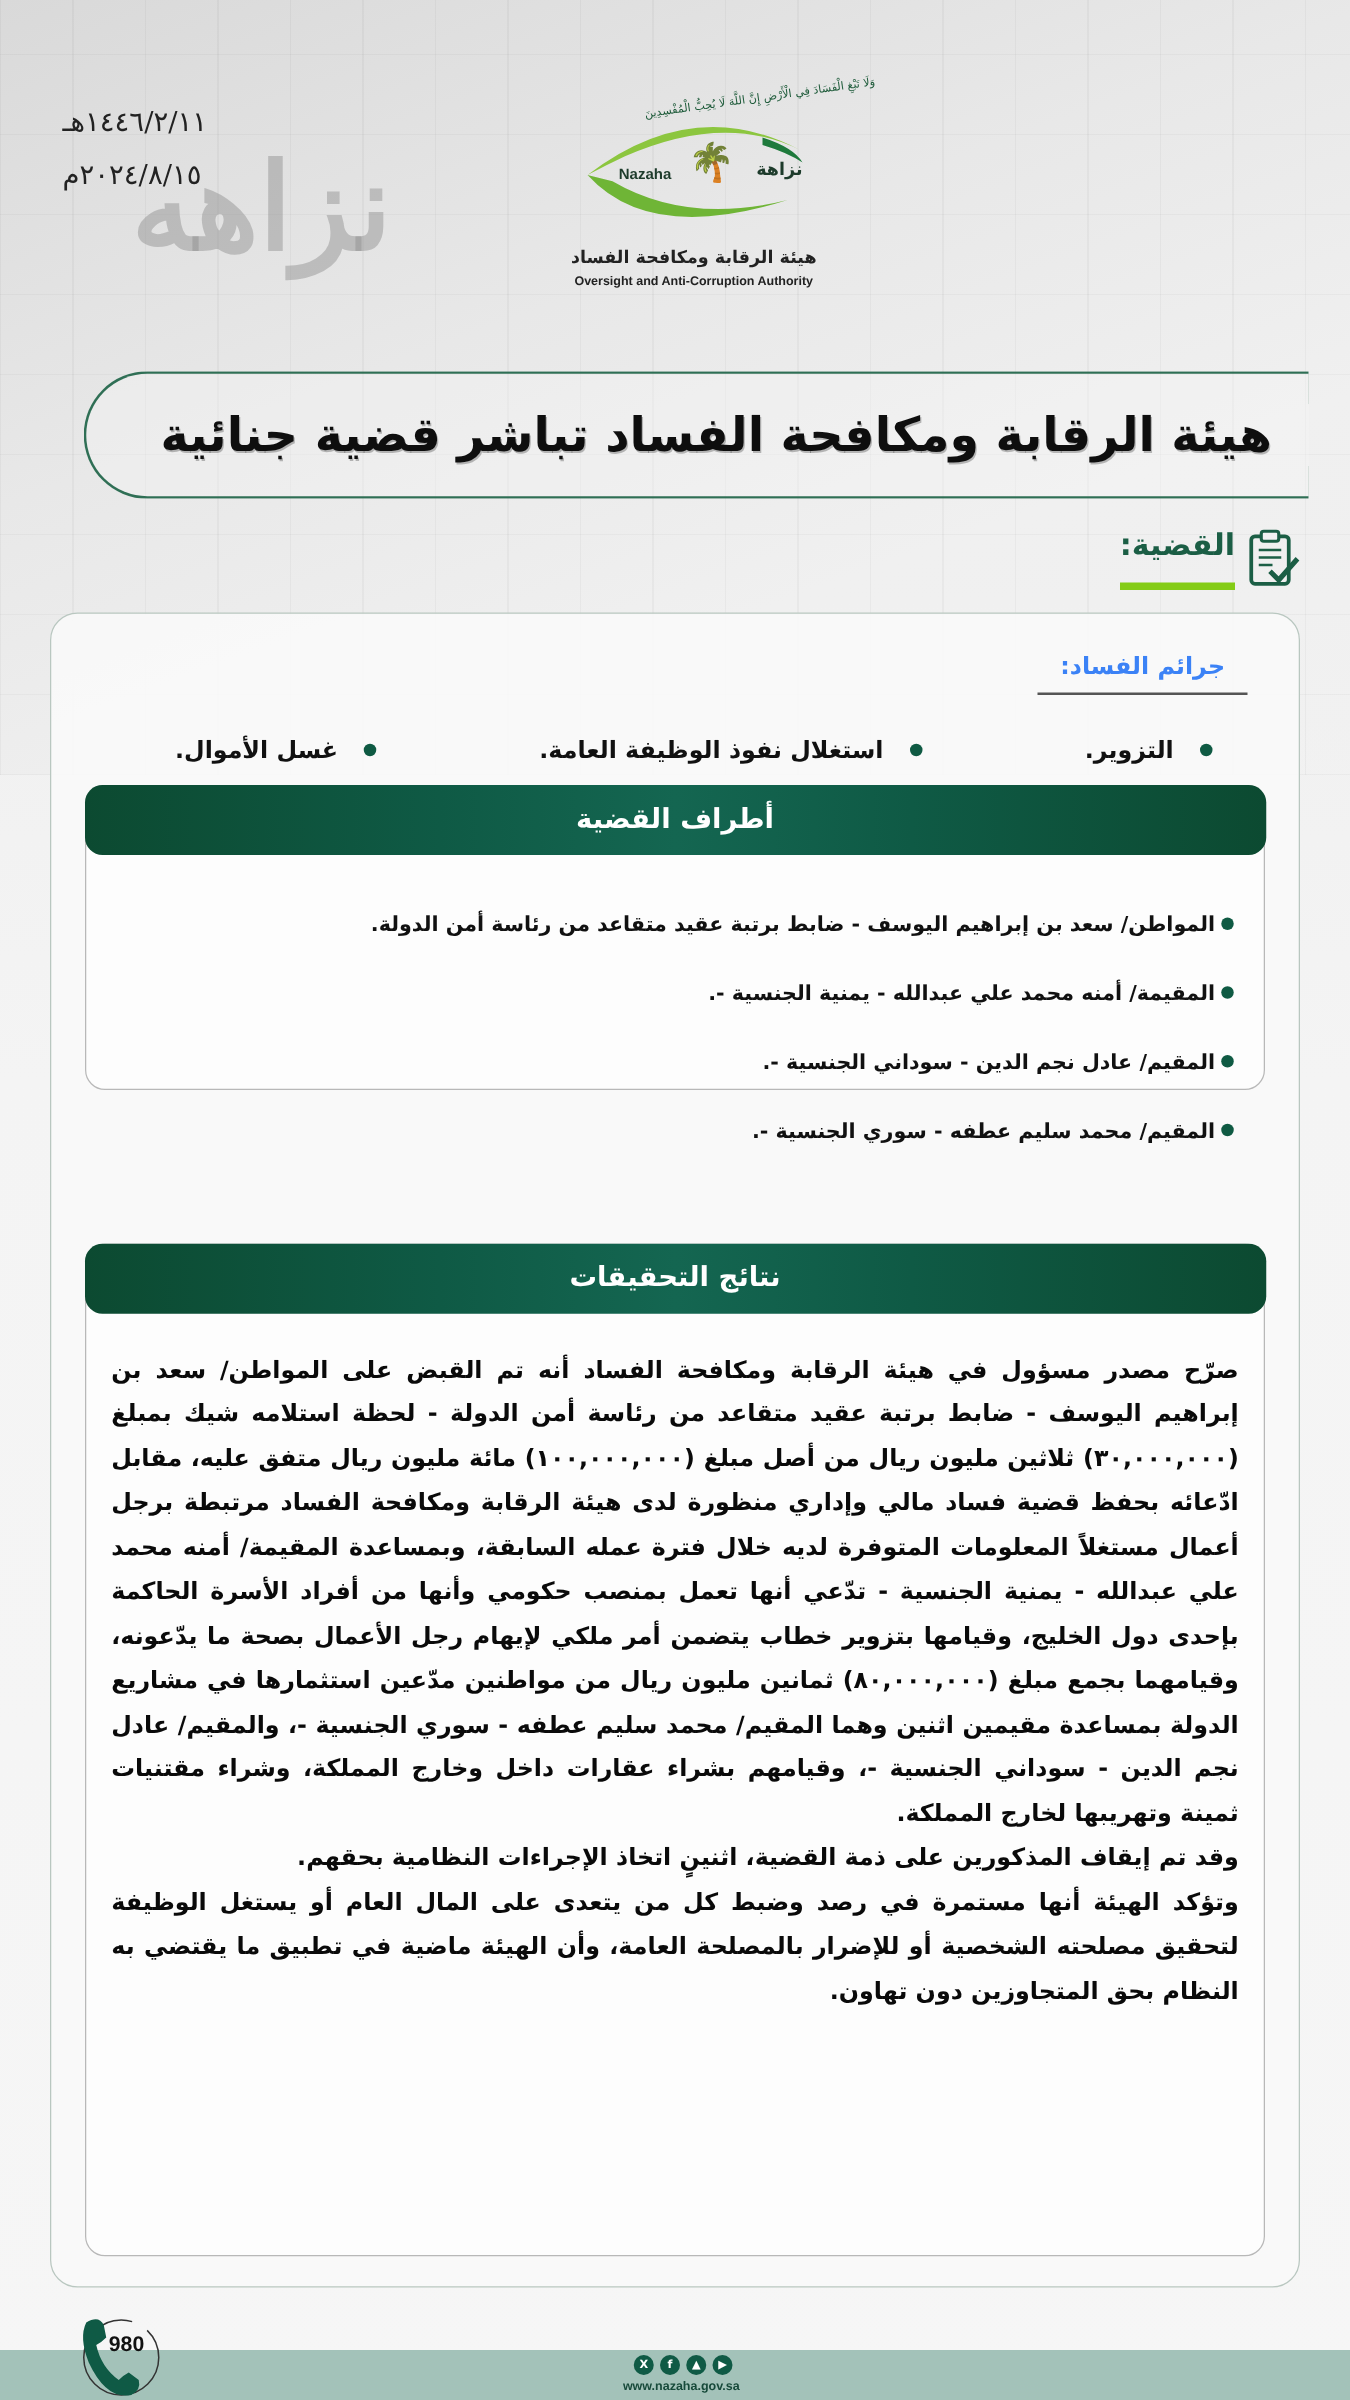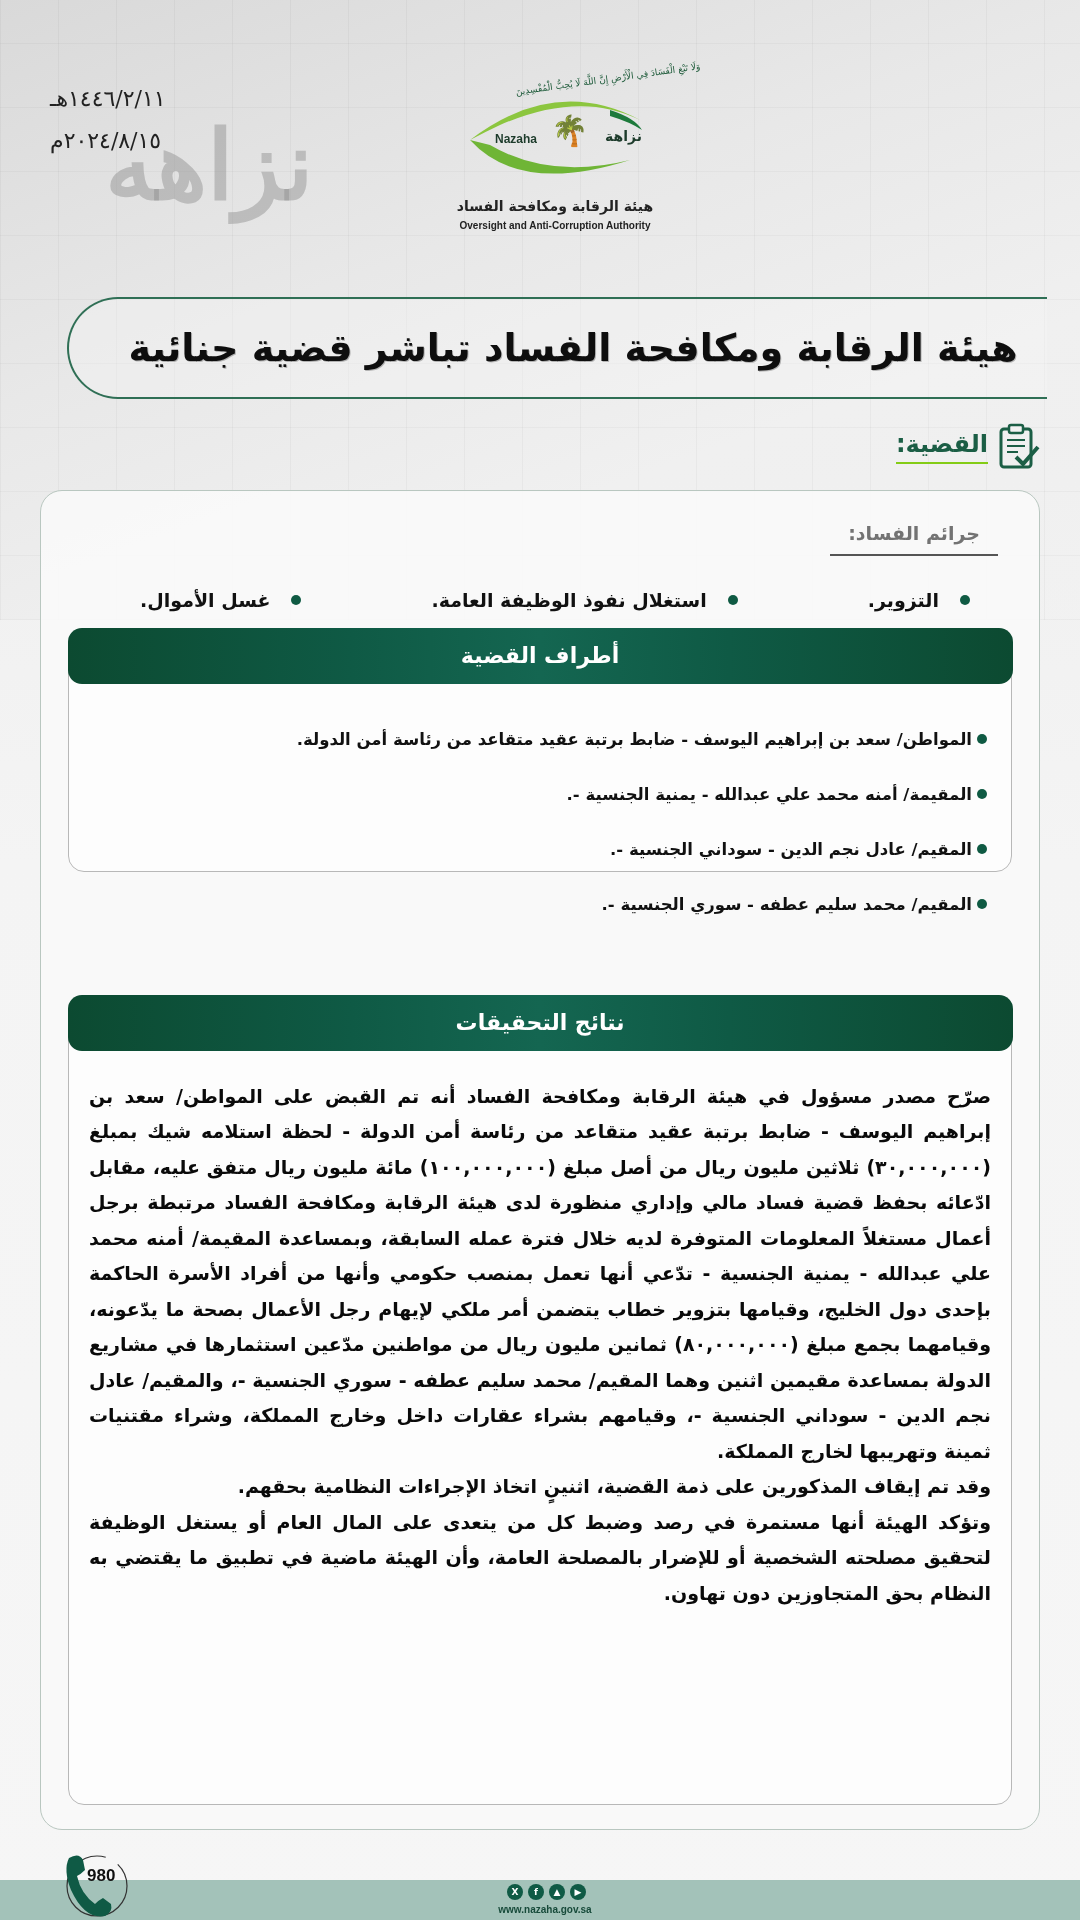--- a/index.html
+++ b/index.html
@@ -55,32 +55,32 @@
     text-shadow: 1px 1px 0 rgba(0,0,0,0.25);
     margin-left: 30px;
   }
   
   .case-label {
     position: absolute; right: 40px; top: 422px; height: 50px;
     display: flex; align-items: center; gap: 10px;
   }
   .case-label .txt {
     font-size: 24px; font-weight: bold; color: #1b5e45;
-    border-bottom: 2px solid #84cc16; padding-bottom: 4px;
+    border-bottom: 6px solid #84cc16; padding-bottom: 16px;
   }
   .case-icon { width: 42px; height: 48px; }
   
   .outer-card {
     position: absolute; left: 40px; top: 490px; width: 1000px; height: 1340px;
     border: 1.5px solid #b9c7c0; border-radius: 22px;
     background: rgba(250,250,250,0.9);
   }
   .crimes-title {
     position: absolute; right: 82px; top: 522px;
-    font-size: 19px; font-weight: bold; color: #737373;
+    font-size: 19px; font-weight: bold; color: #3b82f6;
     padding: 0 18px 10px 18px; border-bottom: 2px solid #555;
   }
   .crimes-list {
     position: absolute; top: 585px; right: 110px; width: 830px; height: 30px;
     display: flex; justify-content: space-between; direction: rtl;
   }
   .bullet-item { display: flex; align-items: center; font-size: 19px; font-weight: bold; color: #111; gap: 16px; }
   .dot { width: 10px; height: 10px; border-radius: 50%; background: #0f5a43; margin-left: 5px; flex: none; }
   
   .section {

